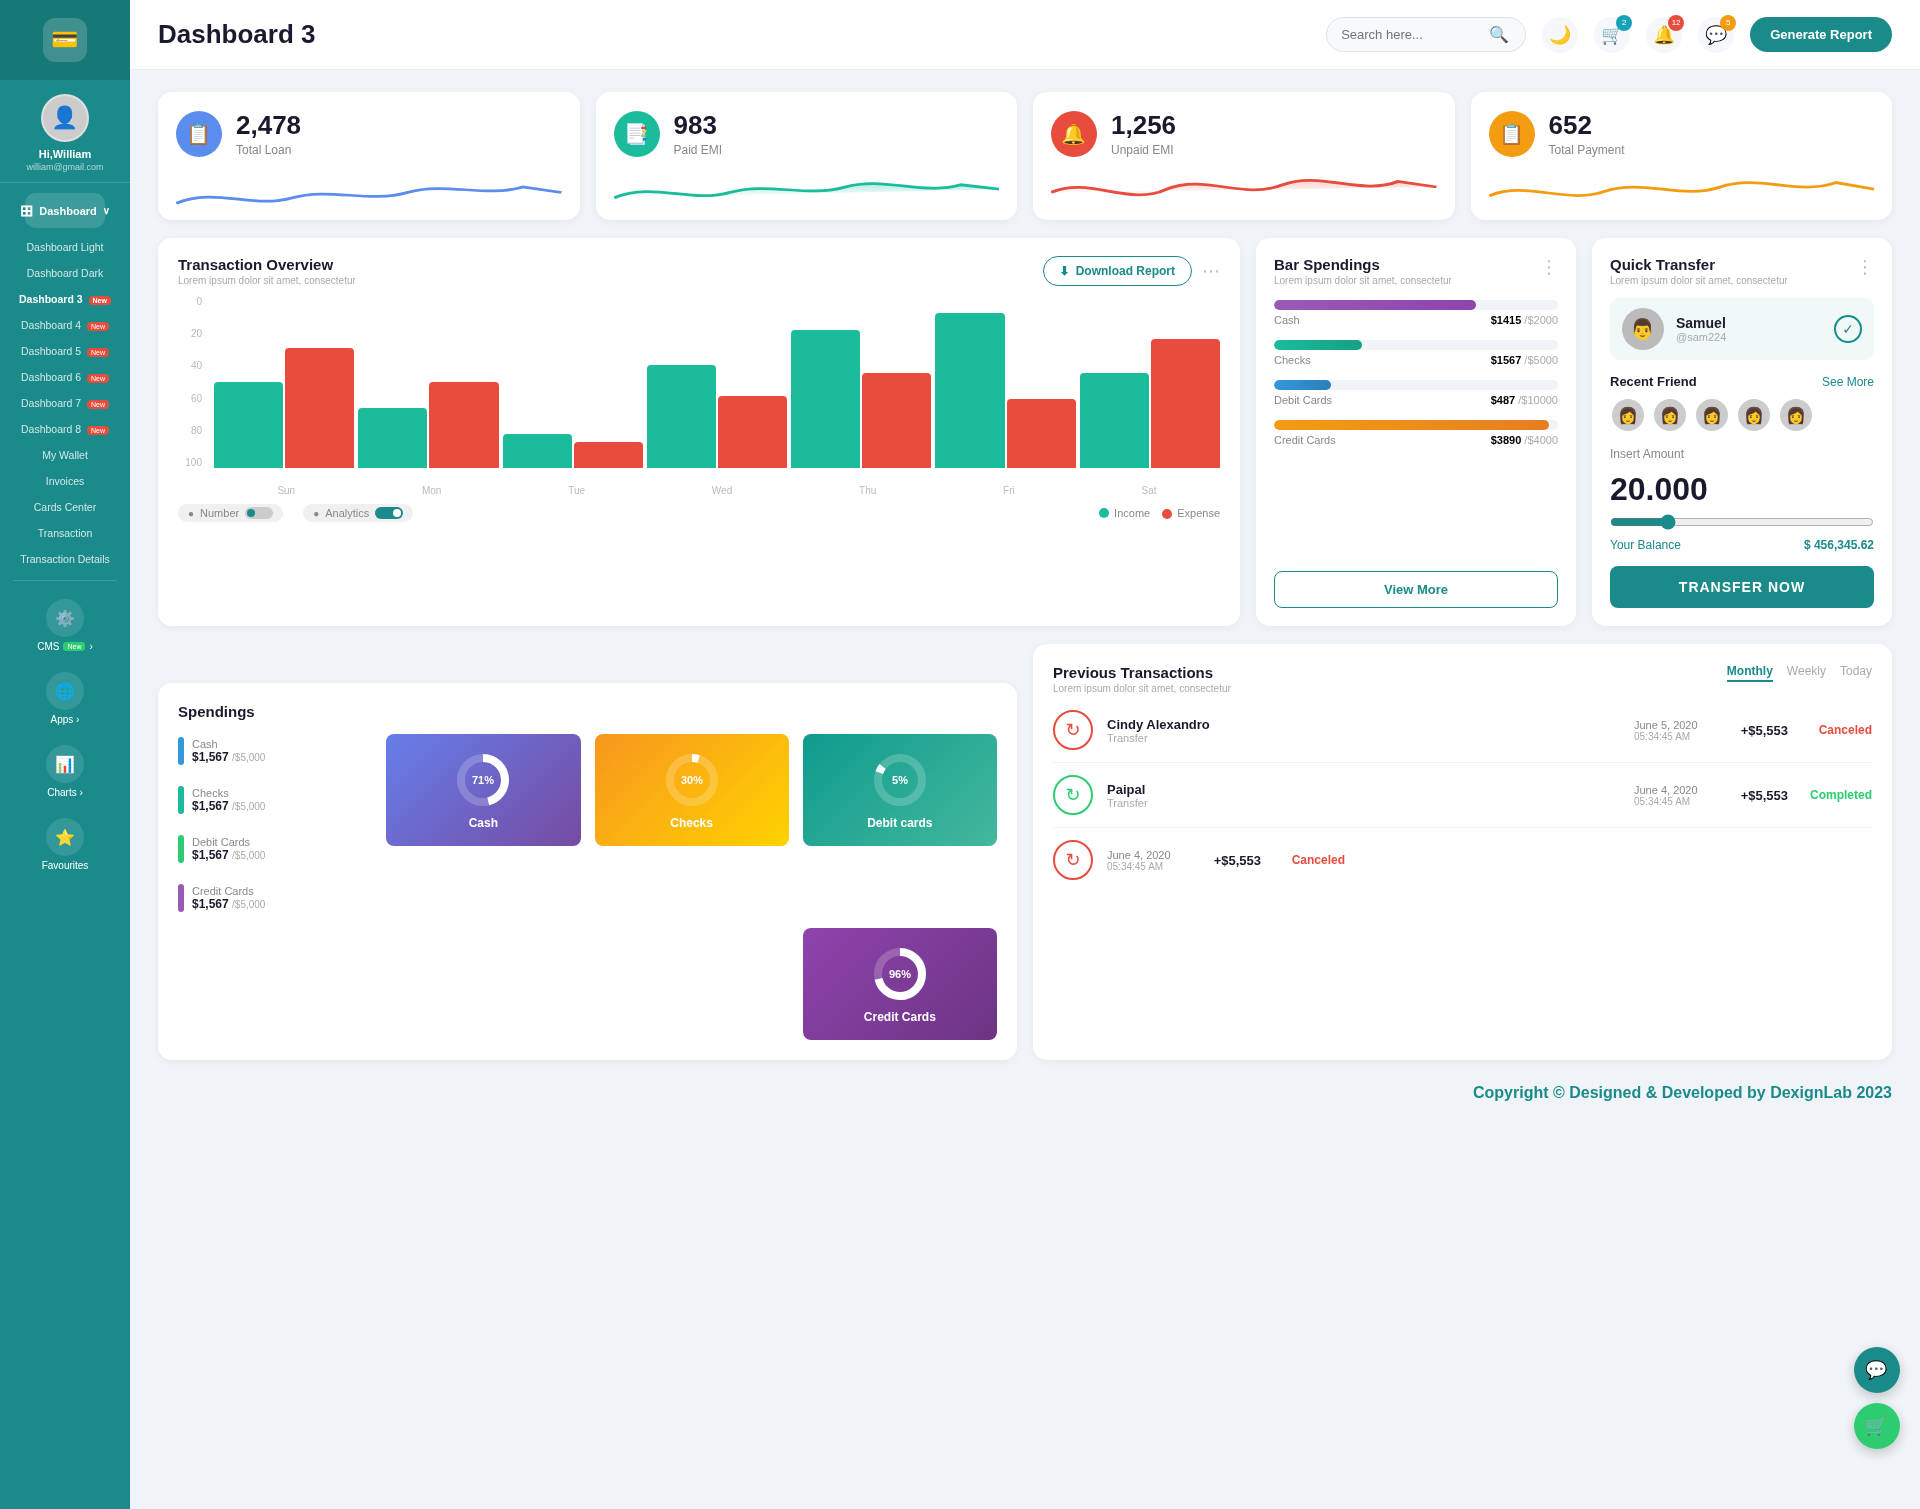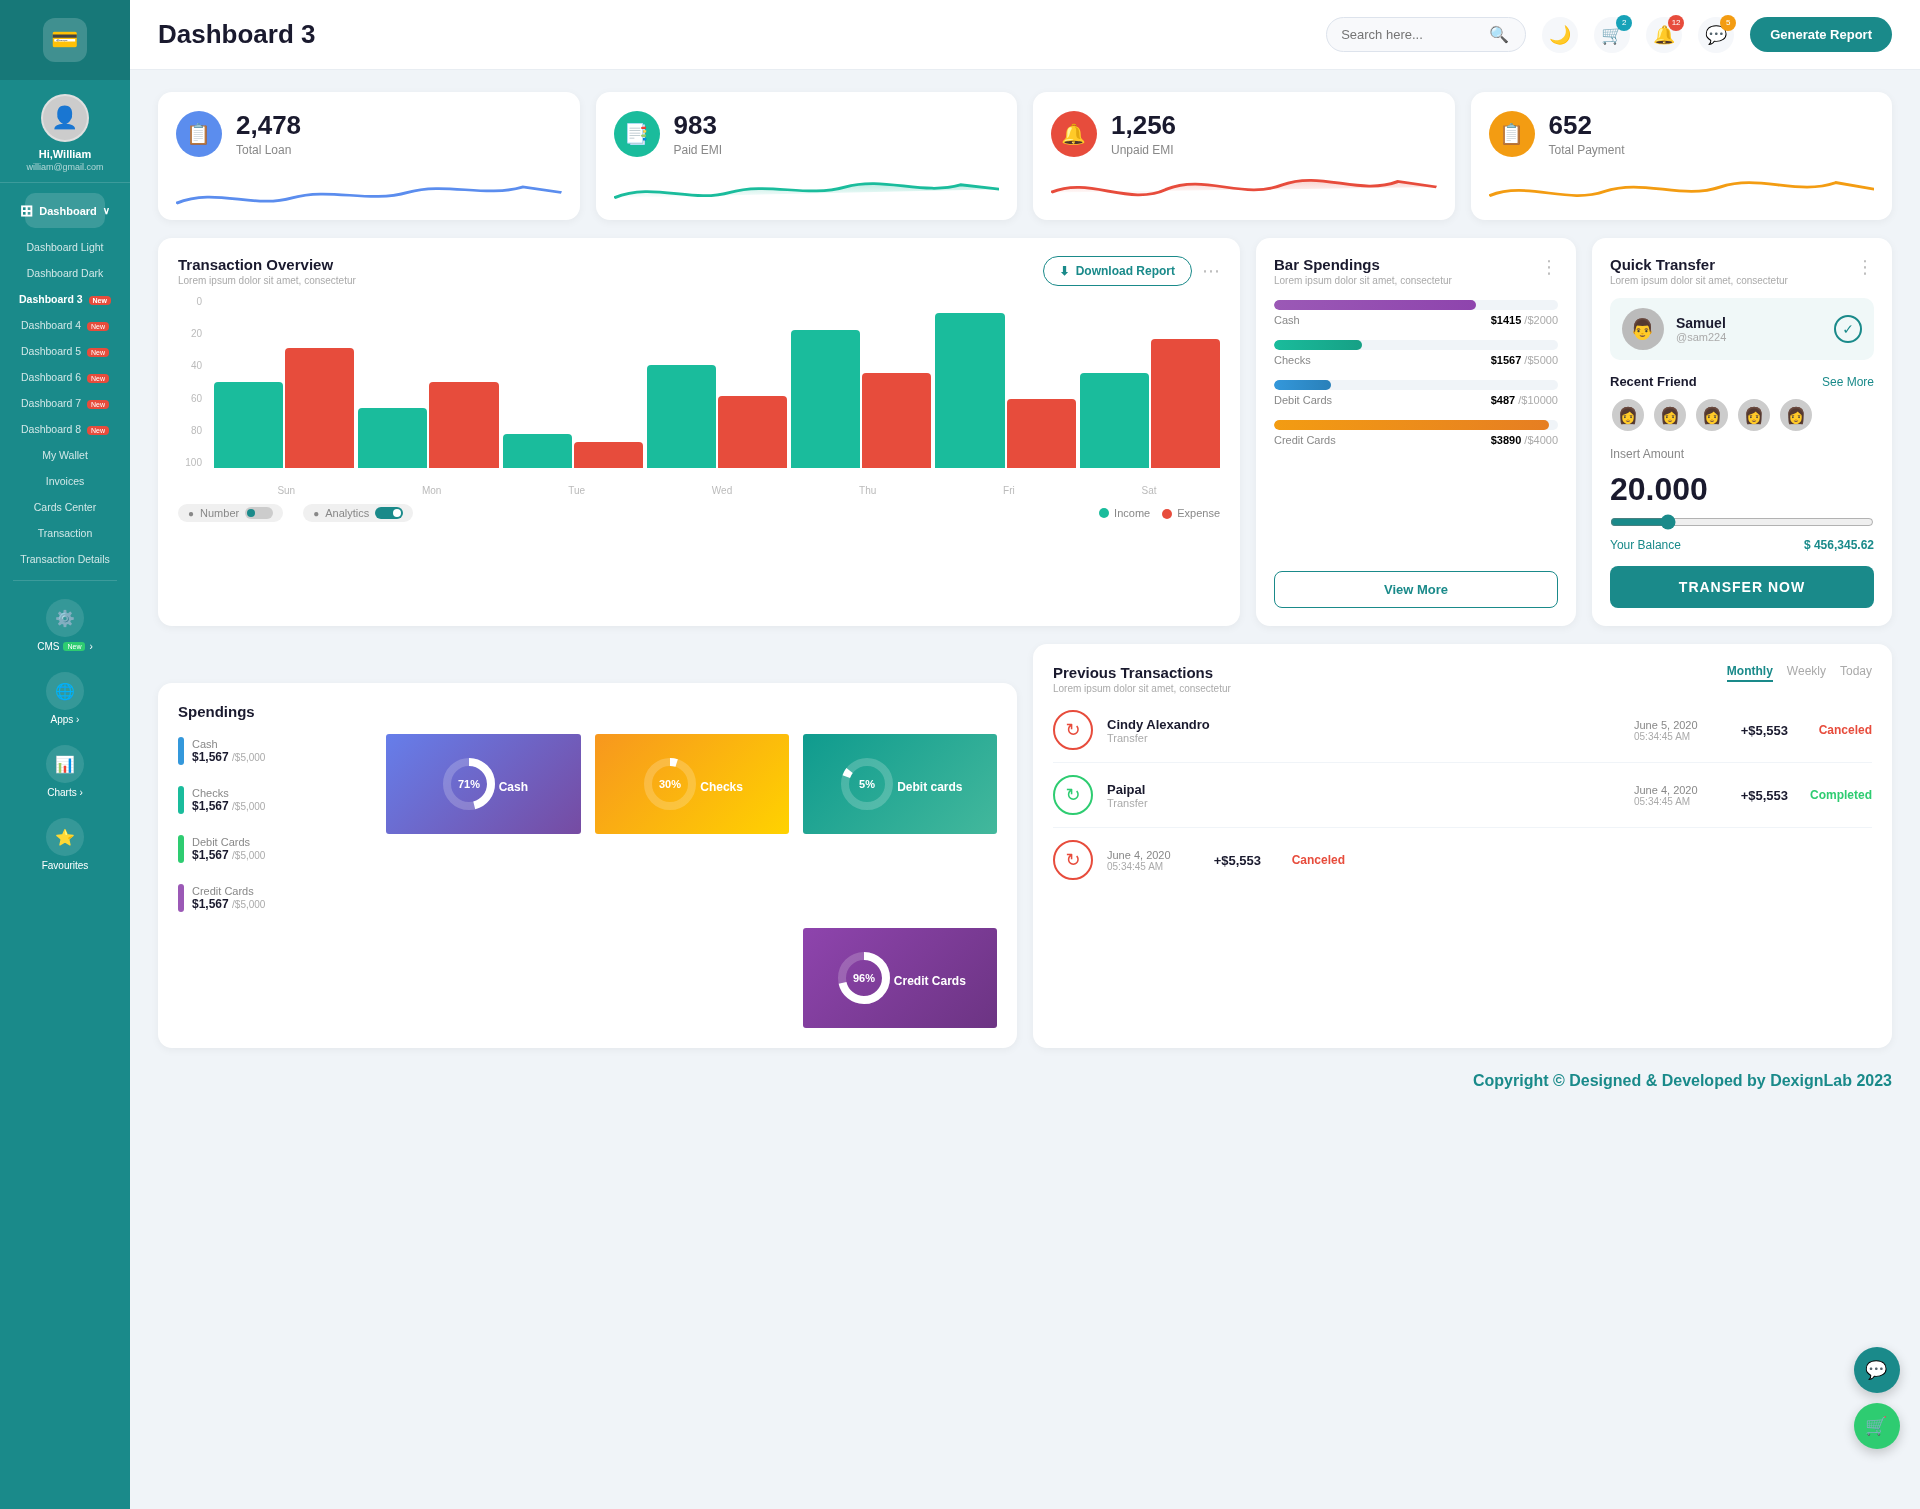--- a/index.html
+++ b/index.html
@@ -372,23 +372,23 @@
       border-radius: 14px;
       padding: 20px;
       box-shadow: 0 2px 8px rgba(0,0,0,0.05);
       margin-top: 39px;
     }
     .spending-item { display: flex; align-items: center; gap: 8px; }
     .spending-dot { width: 6px; height: 28px; border-radius: 3px; }
     .spending-info .cat-name { font-size: 11px; color: #888; }
     .spending-info .cat-amount { font-size: 12px; font-weight: 700; color: #1a1a2e; }
     .donut-card {
-      border-radius: 3px;
+      border-radius: 8px;
       padding: 16px;
-      display: flex; align-items: center; justify-content: center;
+      display: flex; flex-direction: column; align-items: center; justify-content: center;
       min-height: 100px;
     }
     .donut-label { color: white; font-size: 12px; font-weight: 600; margin-top: 6px; }
 
     
     .prev-transactions {
       background: white;
       border-radius: 14px;
       padding: 20px;
       box-shadow: 0 2px 8px rgba(0,0,0,0.05);

